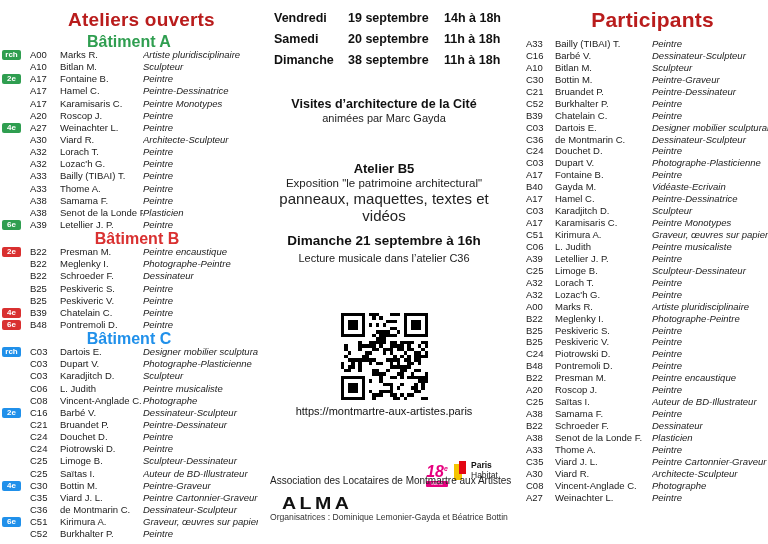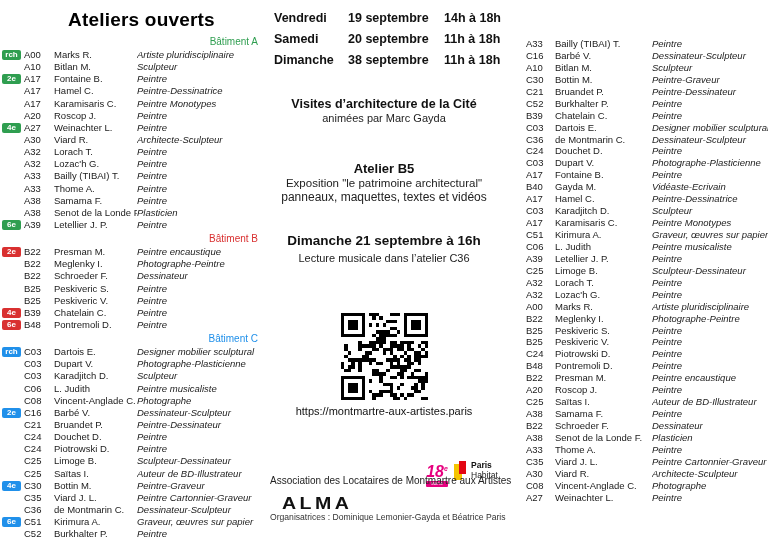--- a/index.html
+++ b/index.html
@@ -1,45 +1,45 @@
 <!DOCTYPE html>
 <html><head>
 <meta charset="utf-8">
 <style>
   html,body{margin:0;padding:0;background:#fff;}
   #page{position:relative;width:768px;height:544px;background:#fff;overflow:hidden;
         font-family:"Liberation Sans",sans-serif;color:#1a1a1a;}
 
   
   #left-col{position:absolute;left:0;top:0;width:258px;height:544px;}
-  .col-title{font-weight:bold;font-size:19px;text-align:center;margin-top:9px;letter-spacing:.2px;color:#000000;padding-left:25px;}
+  .col-title{font-weight:bold;font-size:19px;text-align:center;margin-top:9px;letter-spacing:.2px;color:#b91c1c;padding-left:25px;}
   #ateliers-list{position:absolute;left:0;top:34px;width:258px;}
-  .bldg-header{font-weight:normal;font-size:10px;text-align:right;line-height:13px;margin:1px 0 1px 0;}
+  .bldg-header{font-weight:bold;font-size:16px;text-align:center;line-height:13px;margin:1px 0 1px 0;}
   .arow{display:flex;align-items:center;height:12.15px;font-size:9.5px;line-height:12.15px;padding-left:2px;}
-  .floor{display:inline-block;width:19px;flex:0 0 19px;margin-right:3px;text-align:center;
+  .floor{display:inline-block;width:19px;flex:0 0 19px;margin-right:9px;text-align:center;
          font-size:8px;line-height:10px;font-weight:bold;color:#fff;border-radius:2px;}
   .floor.empty{background:transparent;}
   .acode{flex:0 0 26px;margin-right:4px;}
   .aname{flex:0 0 83px;white-space:nowrap;overflow:hidden;}
   .ajob{flex:1;font-style:italic;color:#222;white-space:nowrap;overflow:hidden;}
 
   
   #mid-col{position:absolute;left:256px;top:0;width:256px;height:544px;}
   #date-block{position:absolute;left:18px;top:8px;}
   .date-row{display:flex;font-weight:bold;font-size:12.5px;line-height:21px;color:#111;}
   .d-day{width:74px;}
   .d-date{width:96px;}
   .d-time{width:70px;}
   .mid-center{position:absolute;left:0;width:256px;text-align:center;}
   .m-bold{font-weight:bold;color:#111;}
   #visites-title{top:97px;font-size:12.5px;}
   #visites-sub{top:112px;font-size:11px;color:#222;}
   #atelier-title{top:161px;font-size:13px;}
   #atelier-l1{top:177px;font-size:11.5px;color:#222;}
-  #atelier-l2{top:190px;font-size:12px;color:#222;}
+  #atelier-l2{top:190px;font-size:15px;color:#222;}
   #lecture-title{top:233px;font-size:13.5px;}
   #lecture-sub{top:252px;font-size:11px;color:#222;}
   #qr{position:absolute;left:85px;top:313px;width:87px;height:87px;}
   #url-line{top:405px;font-size:11px;color:#111;cursor:pointer;}
 
   #alma-block{position:absolute;left:26px;top:478px;width:242px;margin-top:16px;}
   #alma-word{font-weight:bold;font-size:17px;letter-spacing:3px;transform:scaleX(1.15);transform-origin:left;color:#111;}
   #assoc-line{position:absolute;left:14px;top:475px;width:250px;font-size:10px;color:#222;white-space:nowrap;}
   #org-line{position:absolute;left:14px;top:512px;width:250px;font-size:8.6px;color:#333;white-space:nowrap;}
 
@@ -641,24 +641,25 @@
       <div id="ph-text">
         <div class="b">Paris</div>
         <div>Habitat</div>
       </div>
     </div>
 
     <div id="alma-block">
       <div id="alma-word">ALMA</div>
     </div>
     <div id="assoc-line">Association des Locataires de Montmartre aux Artistes</div>
-    <div id="org-line">Organisatrices : Dominique Lemonier-Gayda et Béatrice Paris</div>
+    <div id="org-line">Organisatrices : Dominique Lemonier-Gayda et Béatrice Bottin</div>
   </div>
 
   <div id="right-col">
+    <div class="col-title" style="font-size:21px;margin-top:8px;">Participants</div>
     <div id="participants-list">
         <div class="prow">
           <span class="pcode">A33</span>
           <span class="pname">Bailly (TIBAI) T.</span>
           <span class="pjob">Peintre</span>
         </div>
         <div class="prow">
           <span class="pcode">C16</span>
           <span class="pname">Barbé V.</span>
           <span class="pjob">Dessinateur-Sculpteur</span>

